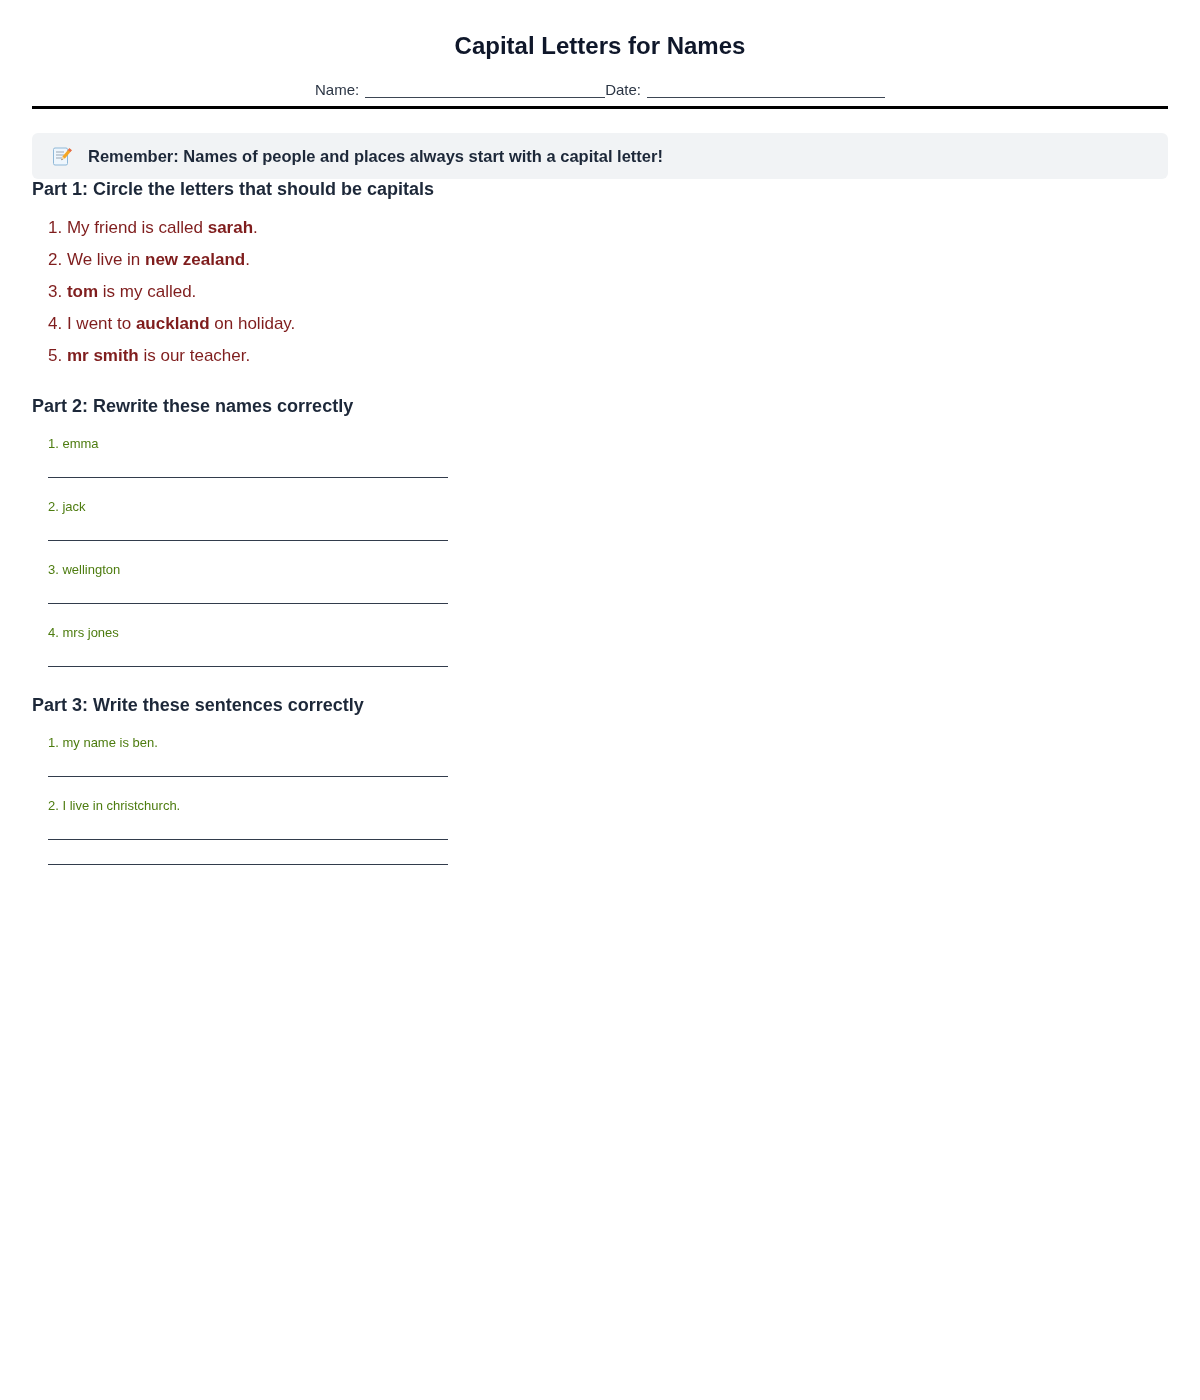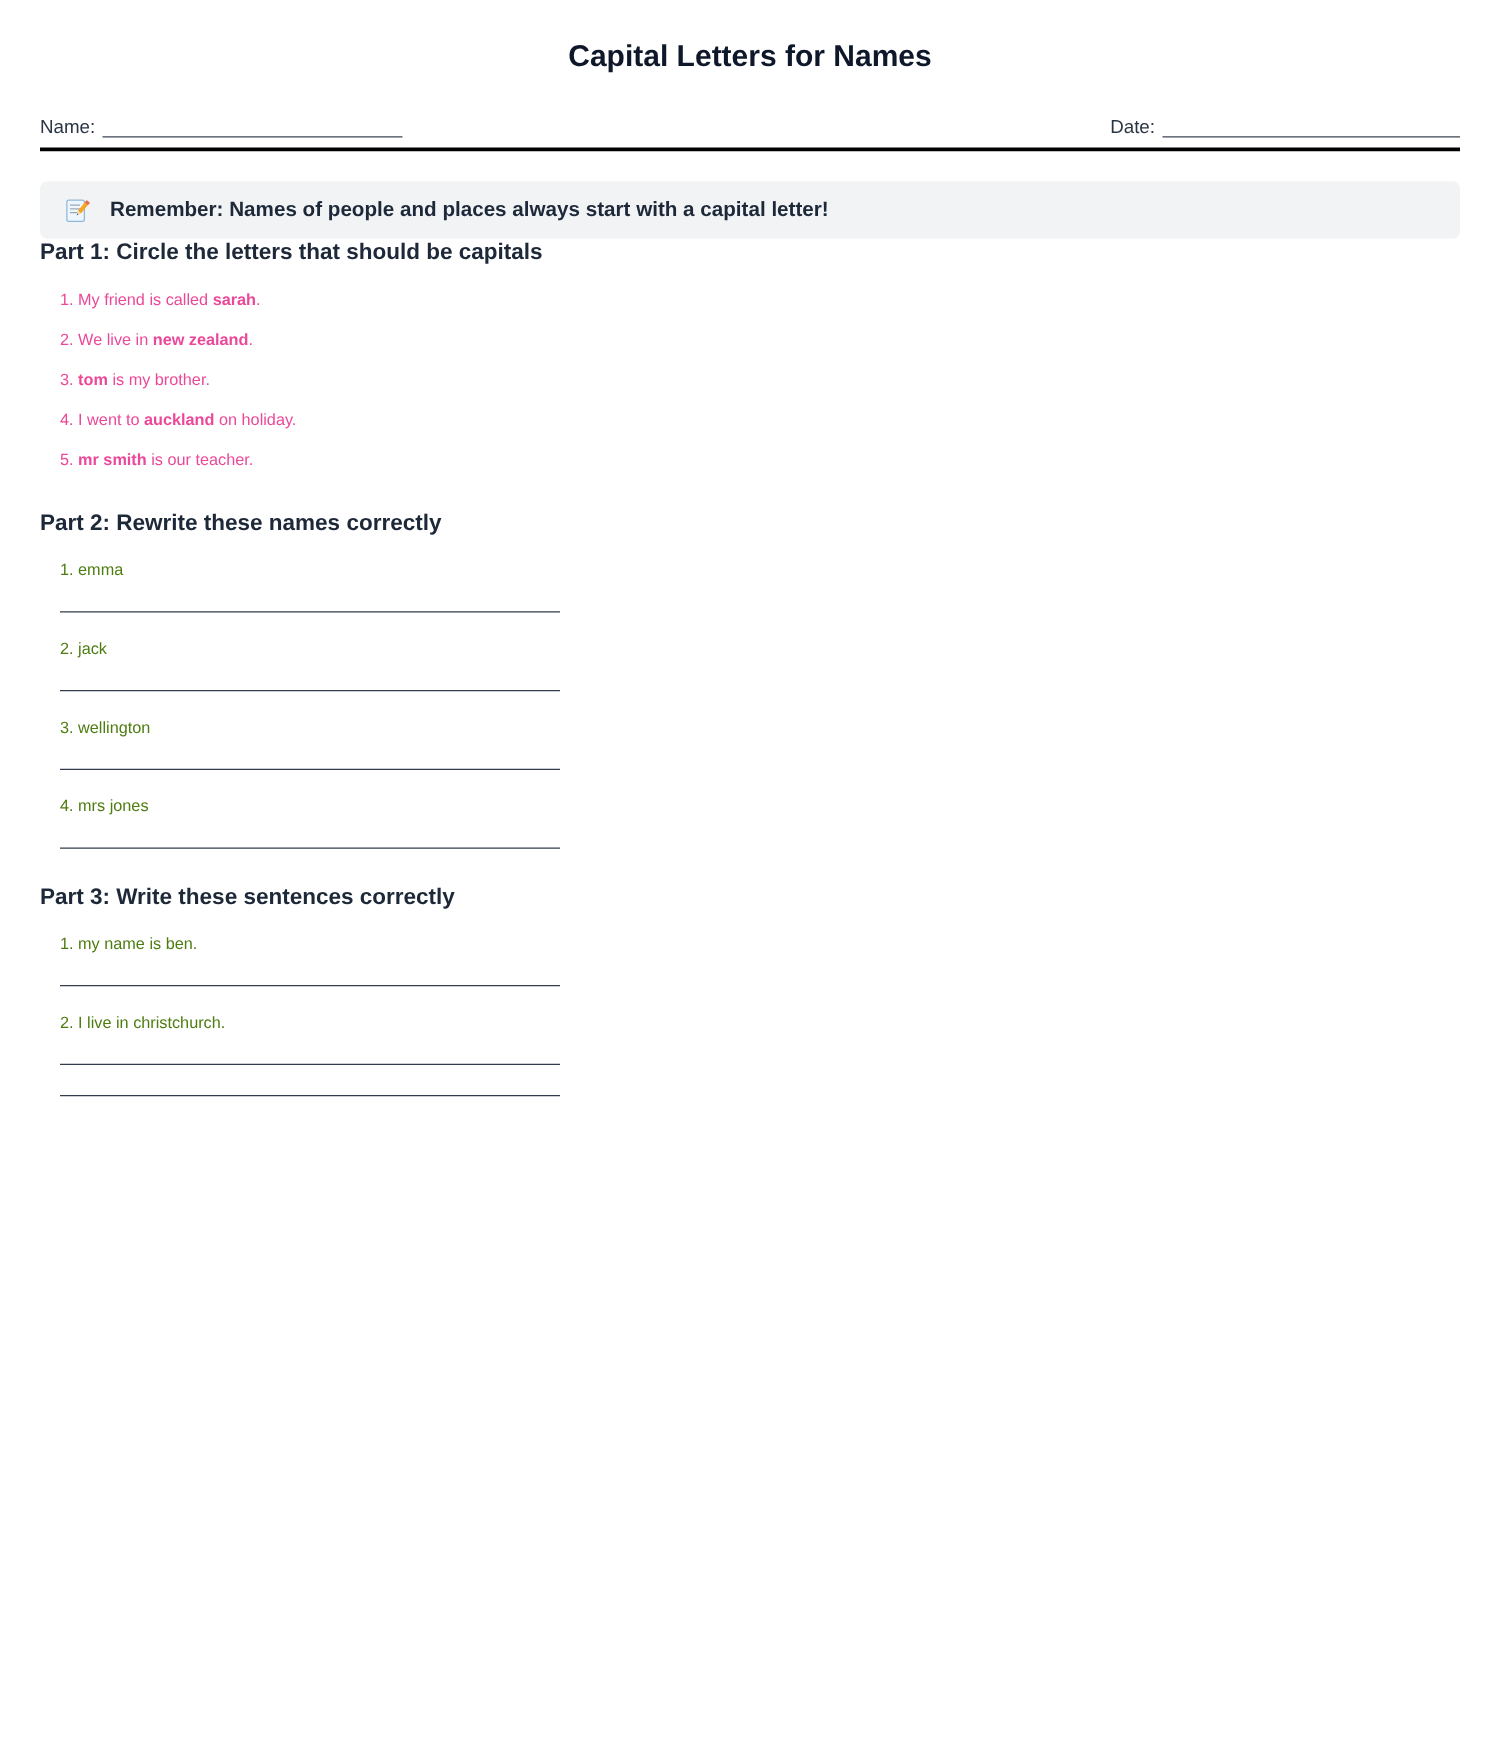--- a/index.html
+++ b/index.html
@@ -16,23 +16,23 @@
   h1.title {
     margin-top: 34px;
     font-size: 24px;
     line-height: 24px;
     font-weight: bold;
     text-align: center;
     color: #0f172a;
   }
 
   .header-row {
-    margin-top: 36px;
+    margin-top: 24px;
     display: flex;
-    justify-content: space-between;
+    justify-content: center;
     align-items: flex-end;
     font-size: 15px;
     color: #2b3544;
   }
   .field-group { display: flex; align-items: flex-end; }
   .field-label { line-height: 16px; }
   .blank-line {
     display: inline-block;
     border-bottom: 1.5px solid #3d4654;
     height: 16px;
@@ -69,23 +69,23 @@
     line-height: 21px;
     font-weight: bold;
     color: #1d2839;
   }
   .part1-heading { }
   .part2-heading { margin-top: 24px; }
   .part3-heading { margin-top: 28px; }
 
   .circle-list { margin-top: 12px; padding-left: 16px; list-style: none; }
   .circle-list .item {
-    font-size: 13px;
+    font-size: 17px;
     line-height: 32px;
-    color: #ec4899;
+    color: #7f1d1d;
   }
   .b { font-weight: bold; }
 
   .rewrite-list { margin-top: 18px; padding-left: 16px; }
   .rewrite-item { margin-bottom: 20px; }
   .rewrite-label {
     font-size: 13px;
     line-height: 18px;
     color: #4d7c0f;
   }
@@ -130,21 +130,21 @@
       </g>
     </svg>
     <span class="note-text">Remember: Names of people and places always start with a capital letter!</span>
   </div>
 
   <h2 class="part-heading part1-heading">Part 1: Circle the letters that should be capitals</h2>
 
   <ol class="circle-list">
     <li class="item"><span>1.</span> <span>My friend is called </span><span class="b">sarah</span><span>.</span></li>
     <li class="item"><span>2.</span> <span>We live in </span><span class="b">new zealand</span><span>.</span></li>
-    <li class="item"><span>3.</span> <span></span><span class="b">tom</span><span> is my brother.</span></li>
+    <li class="item"><span>3.</span> <span></span><span class="b">tom</span><span> is my called.</span></li>
     <li class="item"><span>4.</span> <span>I went to </span><span class="b">auckland</span><span> on holiday.</span></li>
     <li class="item"><span>5.</span> <span></span><span class="b">mr smith</span><span> is our teacher.</span></li>
   </ol>
 
   <h2 class="part-heading part2-heading">Part 2: Rewrite these names correctly</h2>
 
   <div class="rewrite-list">
     <div class="rewrite-item">
       <div class="rewrite-label"><span>1.</span> <span>emma</span></div>
       <div class="write-line"></div>

